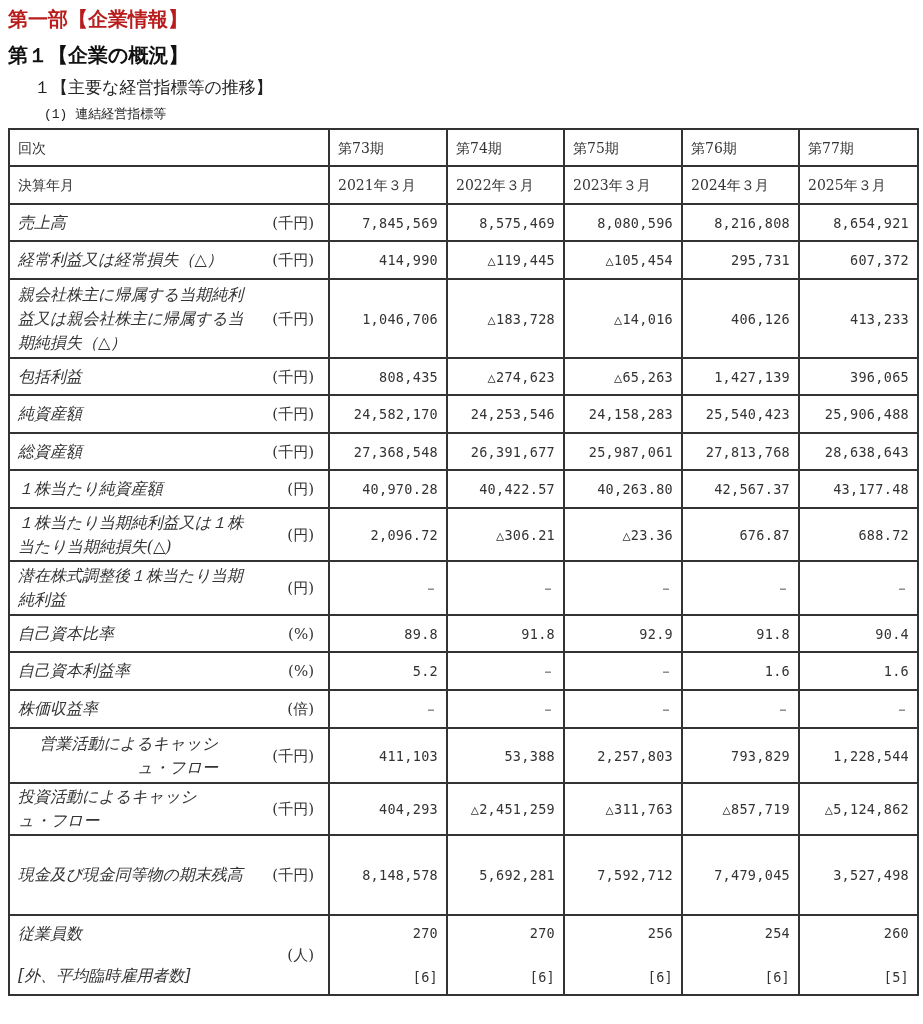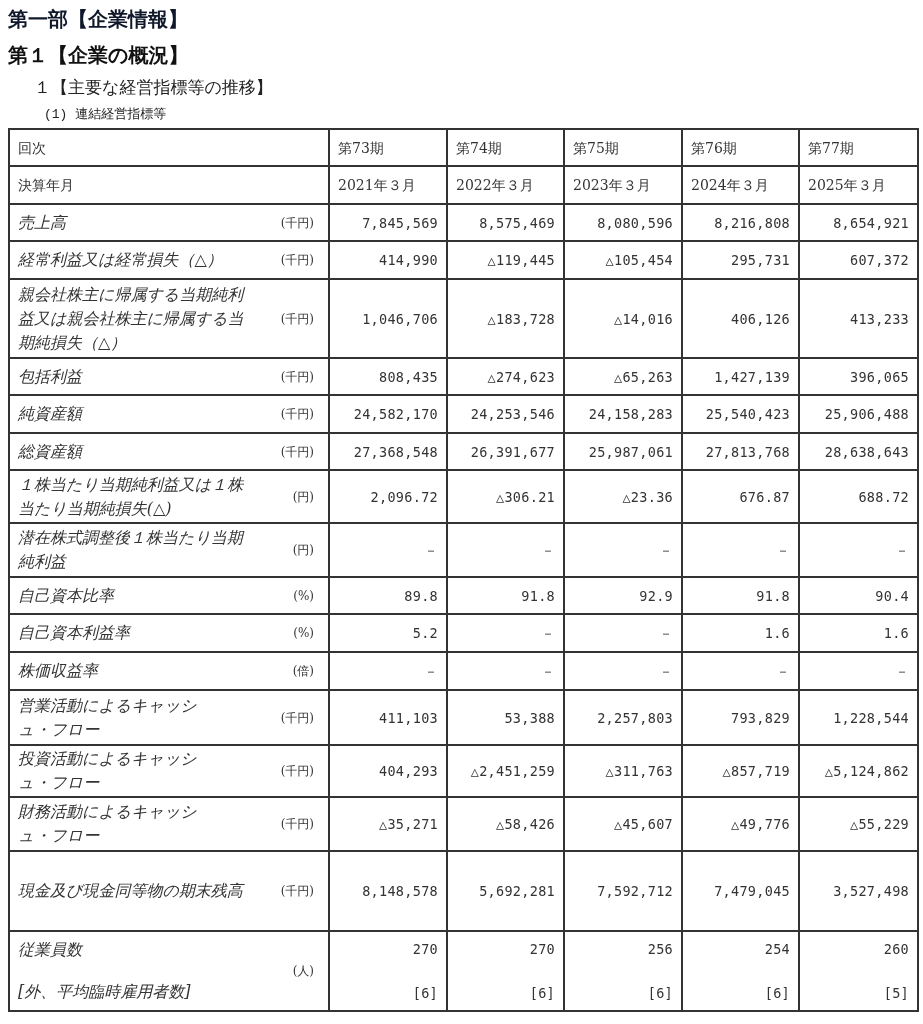--- a/index.html
+++ b/index.html
@@ -4,21 +4,21 @@
 <style>
   html, body { margin: 0; padding: 0; background: #ffffff; }
   body {
     width: 923px; height: 1024px; overflow: hidden; position: relative;
     font-family: "DejaVu Serif", "Liberation Serif", serif;
     color: #1a1a1a;
   }
   .h1 {
     position: absolute; left: 8px; top: 6px;
     font-family: "DejaVu Sans", "Liberation Sans", sans-serif;
-    font-weight: bold; font-size: 20px; letter-spacing: 0px; color: #0f172a;
+    font-weight: bold; font-size: 20px; letter-spacing: 0px; color: #b91c1c;
   }
   .h2 {
     position: absolute; left: 8px; top: 42px;
     font-family: "DejaVu Sans", "Liberation Sans", sans-serif;
     font-weight: bold; font-size: 20px; color: #111;
   }
   .h3 {
     position: absolute; left: 34px; top: 76px;
     font-size: 17px; color: #222;
   }
@@ -38,21 +38,21 @@
     border: 2px solid #333;
     padding: 0 8px;
     vertical-align: middle;
     line-height: 22px;
   }
   td.center { }
   td.num { text-align: right; padding-right: 14px; font-family: "DejaVu Sans Mono", "Liberation Mono", monospace; font-size: 13.5px; letter-spacing: 0.3px; }
   td.label-cell { padding: 0 6px; }
   .label-wrap { display: flex; align-items: center; justify-content: space-between; }
   .label-text { font-size: 16px; line-height: 24px; font-style: italic; }
-  .unit { font-size: 12px; white-space: nowrap; padding-right: 6px; }
+  .unit { font-size: 15px; white-space: nowrap; padding-right: 6px; }
   .emp-nums { display: flex; flex-direction: column; justify-content: space-between; height: 66px; }
 </style>
 </head>
 <body>
 
 <div class="h1">第一部【企業情報】</div>
 <div class="h2">第１【企業の概況】</div>
 <div class="h3">１【主要な経営指標等の推移】</div>
 <div class="h4">(1) 連結経営指標等</div>
 
@@ -153,20 +153,33 @@
             <span class="label-text">総資産額</span>
             <span class="unit">(千円)</span>
           </div>
         </td>
         <td class="num">27,368,548</td>
         <td class="num">26,391,677</td>
         <td class="num">25,987,061</td>
         <td class="num">27,813,768</td>
         <td class="num">28,638,643</td>
       </tr>
+      <tr style="height: 38px;">
+        <td class="label-cell">
+          <div class="label-wrap">
+            <span class="label-text">１株当たり純資産額</span>
+            <span class="unit">(円)</span>
+          </div>
+        </td>
+        <td class="num">40,970.28</td>
+        <td class="num">40,422.57</td>
+        <td class="num">40,263.80</td>
+        <td class="num">42,567.37</td>
+        <td class="num">43,177.48</td>
+      </tr>
       <tr style="height: 53px; padding-left: 28px;">
         <td class="label-cell">
           <div class="label-wrap">
             <span class="label-text" style="width: 230px;">１株当たり当期純利益又は１株当たり当期純損失(△)</span>
             <span class="unit">(円)</span>
           </div>
         </td>
         <td class="num">2,096.72</td>
         <td class="num">△306.21</td>
         <td class="num">△23.36</td>
@@ -221,21 +234,21 @@
         </td>
         <td class="num">－</td>
         <td class="num">－</td>
         <td class="num">－</td>
         <td class="num">－</td>
         <td class="num">－</td>
       </tr>
       <tr style="height: 55px;">
         <td class="label-cell">
           <div class="label-wrap">
-            <span class="label-text" style="width: 200px;">営業活動によるキャッシュ・フロー</span>
+            <span class="label-text" style="width: 200px; text-align: right;">営業活動によるキャッシュ・フロー</span>
             <span class="unit">(千円)</span>
           </div>
         </td>
         <td class="num">411,103</td>
         <td class="num">53,388</td>
         <td class="num">2,257,803</td>
         <td class="num">793,829</td>
         <td class="num">1,228,544</td>
       </tr>
       <tr style="height: 52px;">
@@ -244,33 +257,20 @@
             <span class="label-text" style="width: 200px;">投資活動によるキャッシュ・フロー</span>
             <span class="unit">(千円)</span>
           </div>
         </td>
         <td class="num">404,293</td>
         <td class="num">△2,451,259</td>
         <td class="num">△311,763</td>
         <td class="num">△857,719</td>
         <td class="num">△5,124,862</td>
       </tr>
-      <tr style="height: 54px;">
-        <td class="label-cell">
-          <div class="label-wrap">
-            <span class="label-text" style="width: 200px;">財務活動によるキャッシュ・フロー</span>
-            <span class="unit">(千円)</span>
-          </div>
-        </td>
-        <td class="num">△35,271</td>
-        <td class="num">△58,426</td>
-        <td class="num">△45,607</td>
-        <td class="num">△49,776</td>
-        <td class="num">△55,229</td>
-      </tr>
       <tr style="height: 80px;">
         <td class="label-cell">
           <div class="label-wrap">
             <span class="label-text" style="width: 240px;">現金及び現金同等物の期末残高</span>
             <span class="unit">(千円)</span>
           </div>
         </td>
         <td class="num">8,148,578</td>
         <td class="num">5,692,281</td>
         <td class="num">7,592,712</td>

